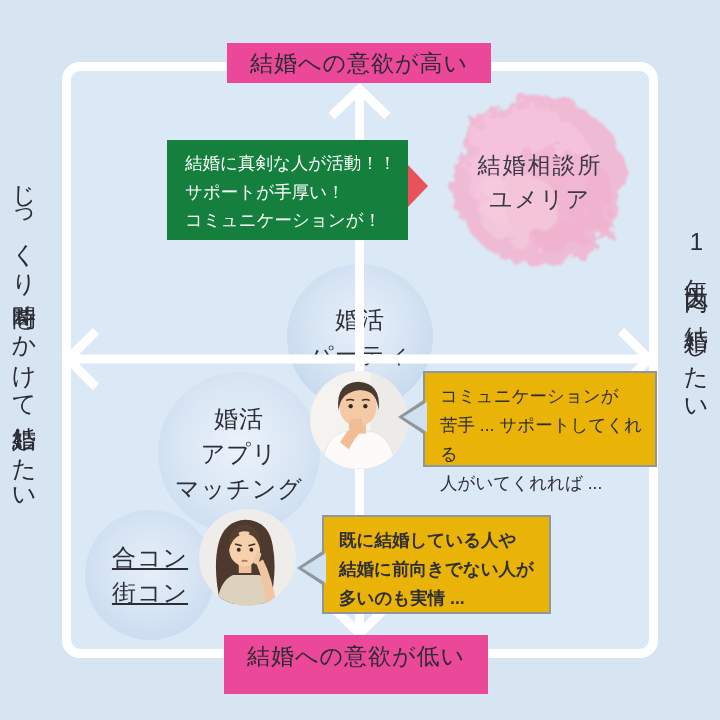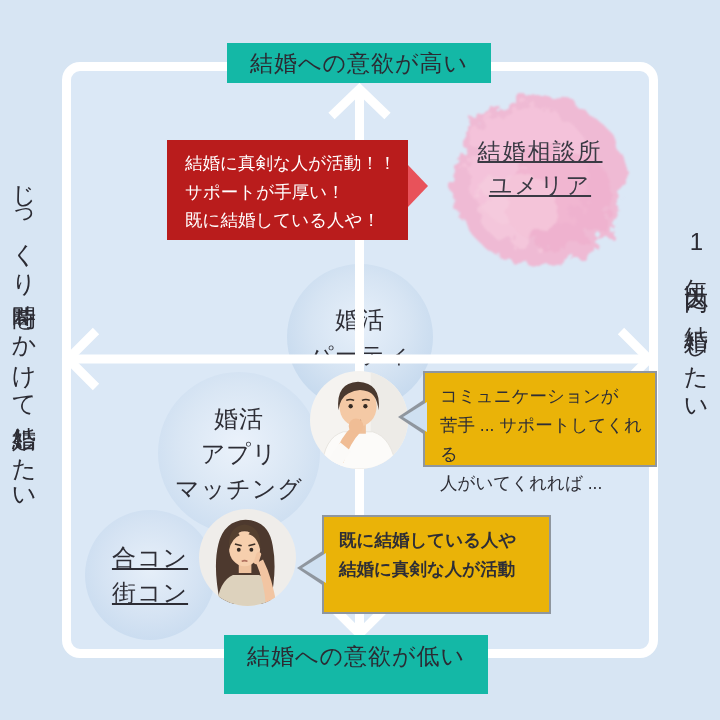--- a/index.html
+++ b/index.html
@@ -35,41 +35,41 @@
   .svc-goukon{
     left:85px;top:510px;width:130px;height:130px;
     background:radial-gradient(circle at 50% 45%, #e6eff9 0%, #d5e3f3 50%, #c0d6ed 100%);
     text-decoration:underline;
   }
   
   .axes{position:absolute;left:0;top:0;z-index:3;}
   
   .blob{position:absolute;left:430px;top:78px;width:220px;height:212px;z-index:4;}
   .blob-text{
-    position:absolute;left:0;top:56px;width:100%;text-align:center;
-    font-size:23px;line-height:34px;letter-spacing:2px;color:#3a3a44;text-decoration:underline;
+    position:absolute;left:0;top:70px;width:100%;text-align:center;
+    font-size:23px;line-height:34px;letter-spacing:2px;color:#3a3a44;
   }
   
   .axis-box{
-    position:absolute;background:#14b8a6;z-index:5;text-align:center;
+    position:absolute;background:#ec4899;z-index:5;text-align:center;
     font-size:23px;color:#2b2b33;letter-spacing:1px;
   }
   .axis-box.top{left:227px;top:43px;width:264px;height:40px;line-height:40px;}
   .axis-box.bottom{left:224px;top:635px;width:264px;height:59px;line-height:43px;}
   
   .vlabel{
     position:absolute;writing-mode:vertical-rl;text-orientation:upright;
     font-size:24px;color:#2b2b33;z-index:5;white-space:nowrap;
   }
   .vlabel.left{left:8px;top:168px;letter-spacing:2px;}
   .vlabel.right{left:680px;top:228px;letter-spacing:5px;}
   
   .red-callout{
     position:absolute;left:167px;top:140px;width:241px;height:100px;
-    background:#b91c1c;color:#ffffff;z-index:5;
+    background:#15803d;color:#ffffff;z-index:5;
     font-size:17.5px;line-height:28.5px;padding:9px 0 0 18px;box-sizing:border-box;
   }
   .red-callout .tip{
     position:absolute;right:-20px;top:25px;width:0;height:0;
     border-top:21px solid transparent;border-bottom:21px solid transparent;
     border-left:20px solid #e8525a;
   }
   
   .avatar{position:absolute;border-radius:50%;overflow:hidden;z-index:6;}
   .avatar.man{left:310px;top:371px;width:98px;height:98px;}
@@ -158,21 +158,21 @@
 
   <div class="axis-box top">結婚への意欲が高い</div>
   <div class="axis-box bottom">結婚への意欲が低い</div>
 
   <div class="vlabel left">じっくり時間をかけて結婚したい</div>
   <div class="vlabel right">1年以内に結婚したい</div>
 
   <div class="red-callout">
     <div>結婚に真剣な人が活動！！</div>
     <div>サポートが手厚い！</div>
-    <div>既に結婚している人や！</div>
+    <div>コミュニケーションが！</div>
     <div class="tip"></div>
   </div>
 
   <div class="avatar man">
     <svg viewBox="0 0 100 100">
       <rect width="100" height="100" fill="#f5f3f0"></rect>
       <rect x="62" width="38" height="100" fill="#edebe7"></rect>
       <path d="M12 100 Q14 68 34 62 L64 62 Q84 68 88 100 Z" fill="#fcfbf9" stroke="#e7e4df" stroke-width="1"></path>
       <rect x="42" y="48" width="15" height="16" fill="#efc09a"></rect>
       <ellipse cx="49" cy="36" rx="19" ry="21" fill="#f4c9a5"></ellipse>
@@ -209,18 +209,19 @@
   <div class="bubble man-b">
     <div>コミュニケーションが</div>
     <div>苦手 ... サポートしてくれる</div>
     <div>人がいてくれれば ...</div>
     <div class="tip-out"></div>
     <div class="tip-in"></div>
   </div>
 
   <div class="bubble woman-b">
     <div>既に結婚している人や</div>
-    <div>結婚に真剣な人が活動</div>
+    <div>結婚に前向きでない人が</div>
+    <div>多いのも実情 ...</div>
     <div class="tip-out"></div>
     <div class="tip-in"></div>
   </div>
 
 </div>
 
 </body></html>

